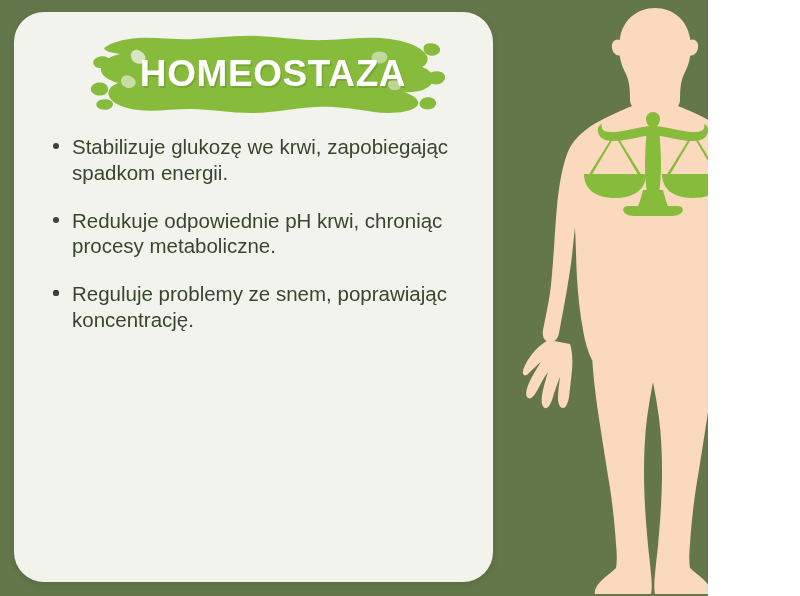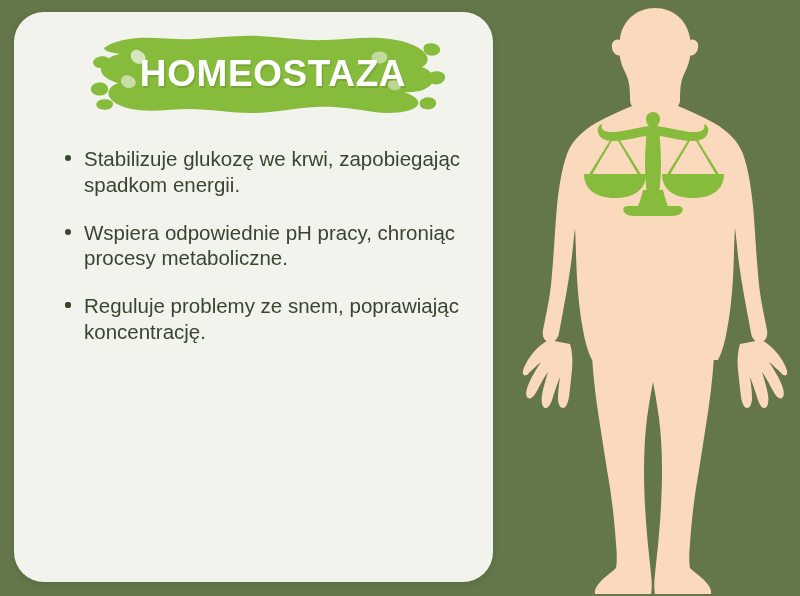--- a/index.html
+++ b/index.html
@@ -3,21 +3,21 @@
 <meta charset="utf-8">
 <title>Homeostaza</title>
 <style>
   html, body {
     margin: 0;
     padding: 0;
     background: #ffffff;
   }
   #poster {
     position: relative;
-    width: 800px;
+    width: 708px;
     height: 596px;
     overflow: hidden;
     font-family: "Liberation Sans", "DejaVu Sans", sans-serif;
     background: #5eead4;
   }
   .bg-layer {
     position: absolute;
     inset: 0;
     background: #64774a;
   }
@@ -69,21 +69,21 @@
     padding-left: 6px;
     box-sizing: border-box;
   }
 
   
   .bullet-list {
     position: absolute;
     left: 34px;
     top: 122px;
     width: 420px;
-    margin: 12px;
+    margin: 0;
     padding: 0;
     list-style: none;
   }
   .bullet-item {
     position: relative;
     padding-left: 24px;
     margin-bottom: 22px;
     color: #39452f;
     font-size: 20.5px;
     line-height: 1.26;
@@ -162,21 +162,21 @@
       <div class="banner-title">HOMEOSTAZA</div>
     </div>
 
     <ul class="bullet-list">
       <li class="bullet-item">
         <span class="bullet-dot"></span>
         <span>Stabilizuje glukozę we krwi, zapobiegając spadkom energii.</span>
       </li>
       <li class="bullet-item">
         <span class="bullet-dot"></span>
-        <span>Wspiera odpowiednie pH pracy, chroniąc procesy metaboliczne.</span>
+        <span>Redukuje odpowiednie pH krwi, chroniąc procesy metaboliczne.</span>
       </li>
       <li class="bullet-item">
         <span class="bullet-dot"></span>
       </li>
       <li class="bullet-item">
         <span class="bullet-dot"></span>
         <span>Reguluje problemy ze snem, poprawiając koncentrację.</span>
       </li>
     </ul>
 

